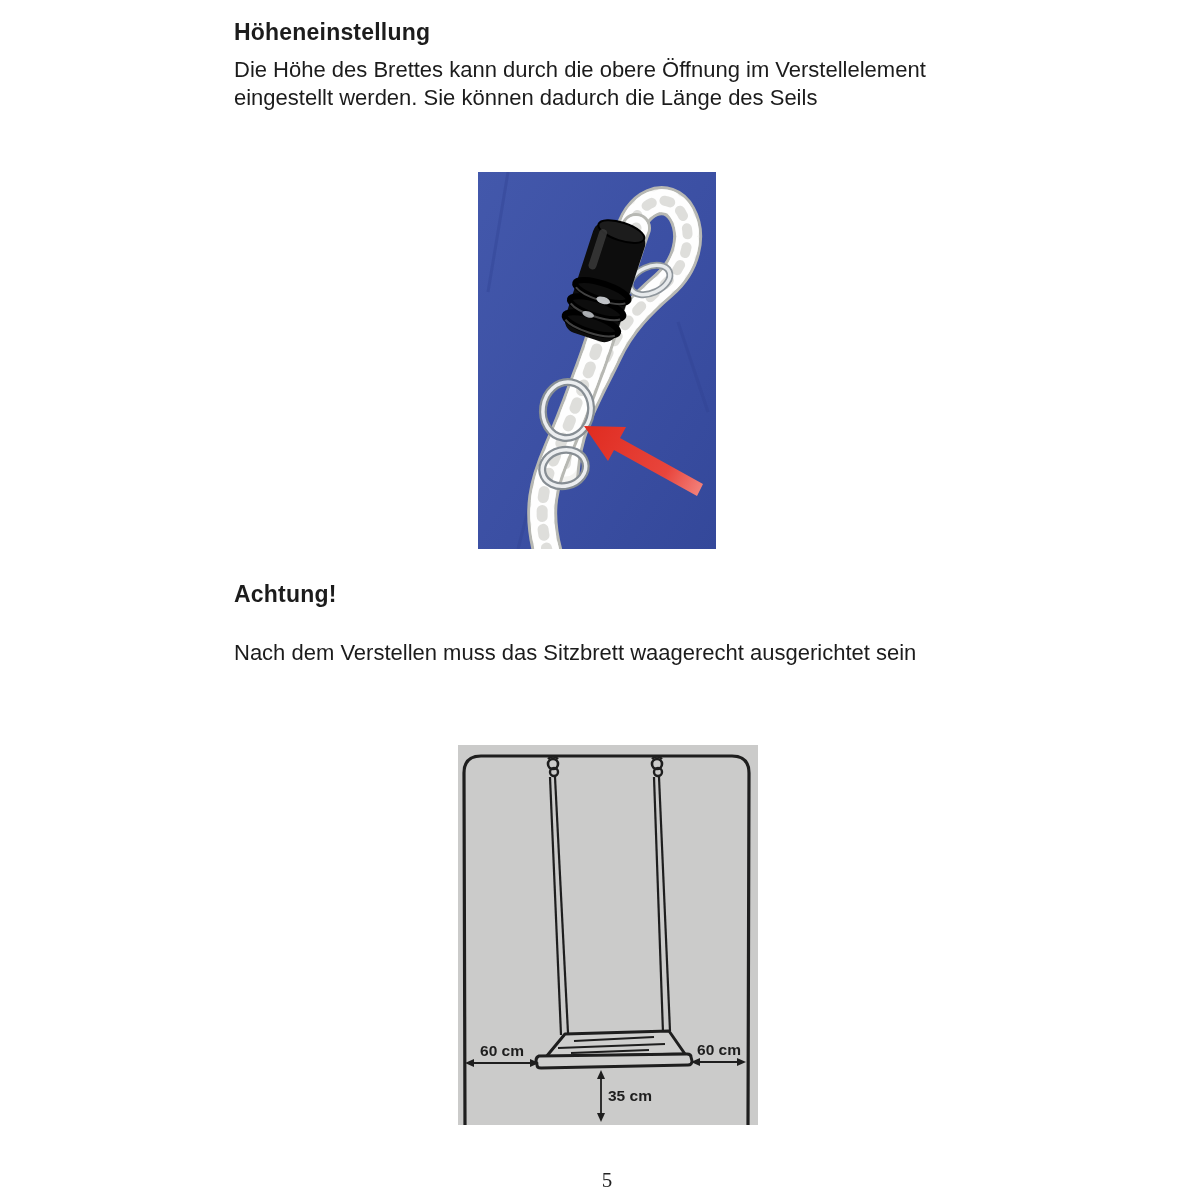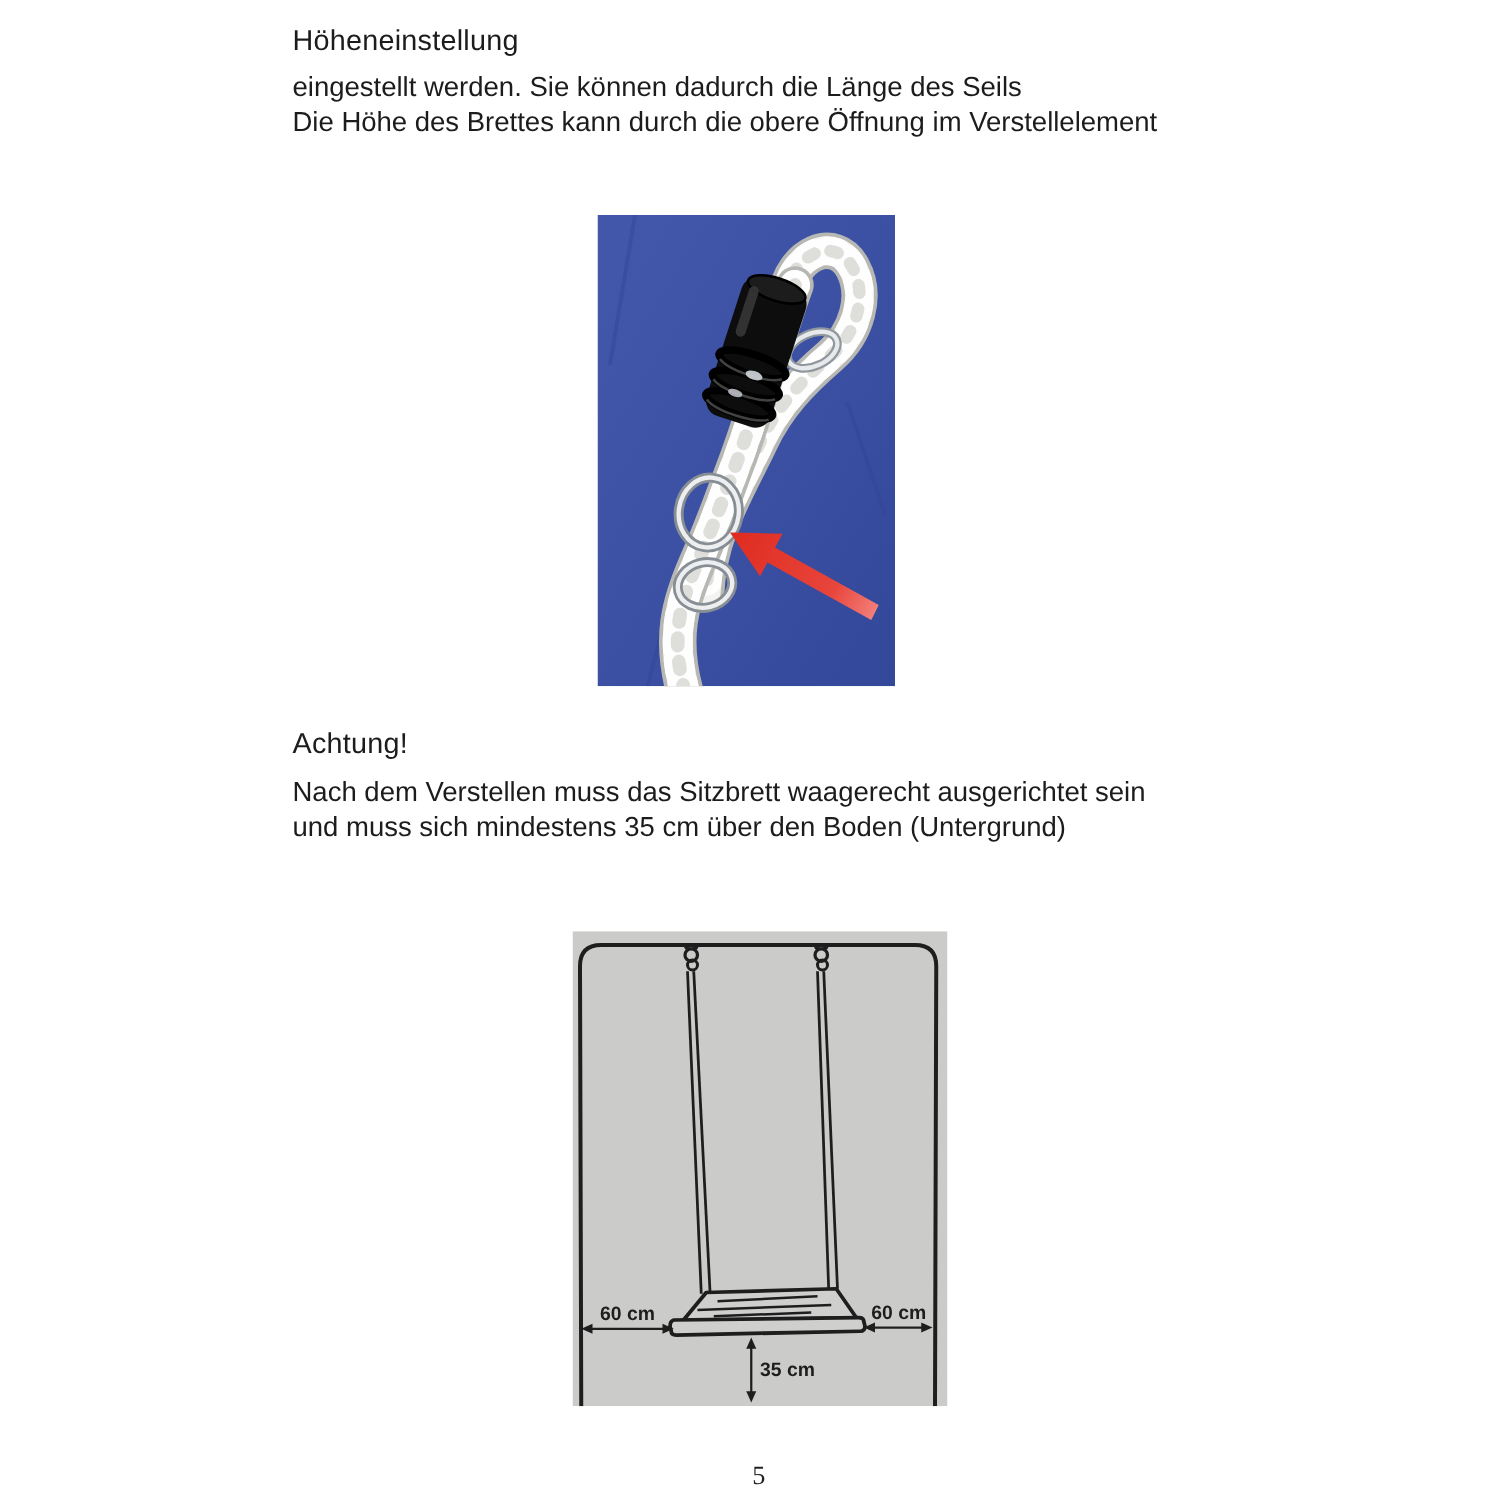--- a/index.html
+++ b/index.html
@@ -2,40 +2,40 @@
 <html lang="de"><head>
 <meta charset="utf-8">
 <style>
   html,body{margin:0;padding:0;}
   body{
     width:1200px;height:1200px;position:relative;background:#ffffff;
     font-family:"Liberation Sans","DejaVu Sans",sans-serif;color:#1c1c1c;
     overflow:hidden;
   }
   .heading{
-    position:absolute;left:234px;font-size:23px;font-weight:normal;
+    position:absolute;left:234px;font-size:23px;font-weight:bold;
     letter-spacing:0.2px;line-height:26px;
   }
   .para{position:absolute;left:234px;font-size:22px;line-height:27.5px;}
   .para div{white-space:nowrap;}
   .figure{position:absolute;}
   .page-number{
     position:absolute;top:1168px;left:0;width:100%;text-align:center;
     font-family:"Liberation Serif","DejaVu Serif",serif;font-size:21px;color:#222;
     text-indent:14px;
   }
 </style>
 </head>
 <body>
 
 <h1 class="heading" style="top:4px;">Höheneinstellung</h1>
 
 <div class="para" style="top:56px;">
+  <div>Die Höhe des Brettes kann durch die obere Öffnung im Verstellelement</div>
   <div>eingestellt werden. Sie können dadurch die Länge des Seils</div>
-  <div>Die Höhe des Brettes kann durch die obere Öffnung im Verstellelement</div>
 </div>
 
 <div class="figure" style="left:478px;top:172px;width:238px;height:377px;">
   <svg width="238" height="377" viewBox="0 0 238 377" xmlns="http://www.w3.org/2000/svg">
     <defs>
       <linearGradient id="blueBg" x1="0" y1="0" x2="1" y2="1">
         <stop offset="0" stop-color="#4358ab"></stop>
         <stop offset="0.55" stop-color="#3b4fa3"></stop>
         <stop offset="1" stop-color="#34489a"></stop>
       </linearGradient>
@@ -101,23 +101,22 @@
       <ellipse cx="86" cy="296" rx="22" ry="18" fill="none" stroke="#878e94" stroke-width="8"></ellipse>
       <ellipse cx="86" cy="296" rx="22" ry="18" fill="none" stroke="#eceef0" stroke-width="3.5"></ellipse>
     </g>
 
     <polygon points="106,254 148,255 142,266 225,312 219,324 136,278 130,289" fill="url(#redArrow)"></polygon>
   </svg>
 </div>
 
 <h1 class="heading" style="top:566px;text-align:center;">Achtung!</h1>
 
-<div class="para" style="top:620px;">
+<div class="para" style="top:639px;">
   <div>Nach dem Verstellen muss das Sitzbrett waagerecht ausgerichtet sein</div>
-  <div>und muss sich mindestens 35 cm über den Boden (Untergrund)</div>
 </div>
 
 <div class="figure" style="left:458px;top:745px;width:300px;height:380px;">
   <svg width="300" height="380" viewBox="0 0 300 380" xmlns="http://www.w3.org/2000/svg">
     <rect x="0" y="0" width="300" height="380" fill="#cbcbca"></rect>
 
     <path d="M 7 380 L 6 28 Q 6 11 23 11 L 274 11 Q 291 11 291 28 L 290 380" fill="none" stroke="#1e1e1e" stroke-width="3.2"></path>
 
     <g fill="none" stroke="#1e1e1e">
       <circle cx="95" cy="19" r="5" stroke-width="2.6"></circle>

